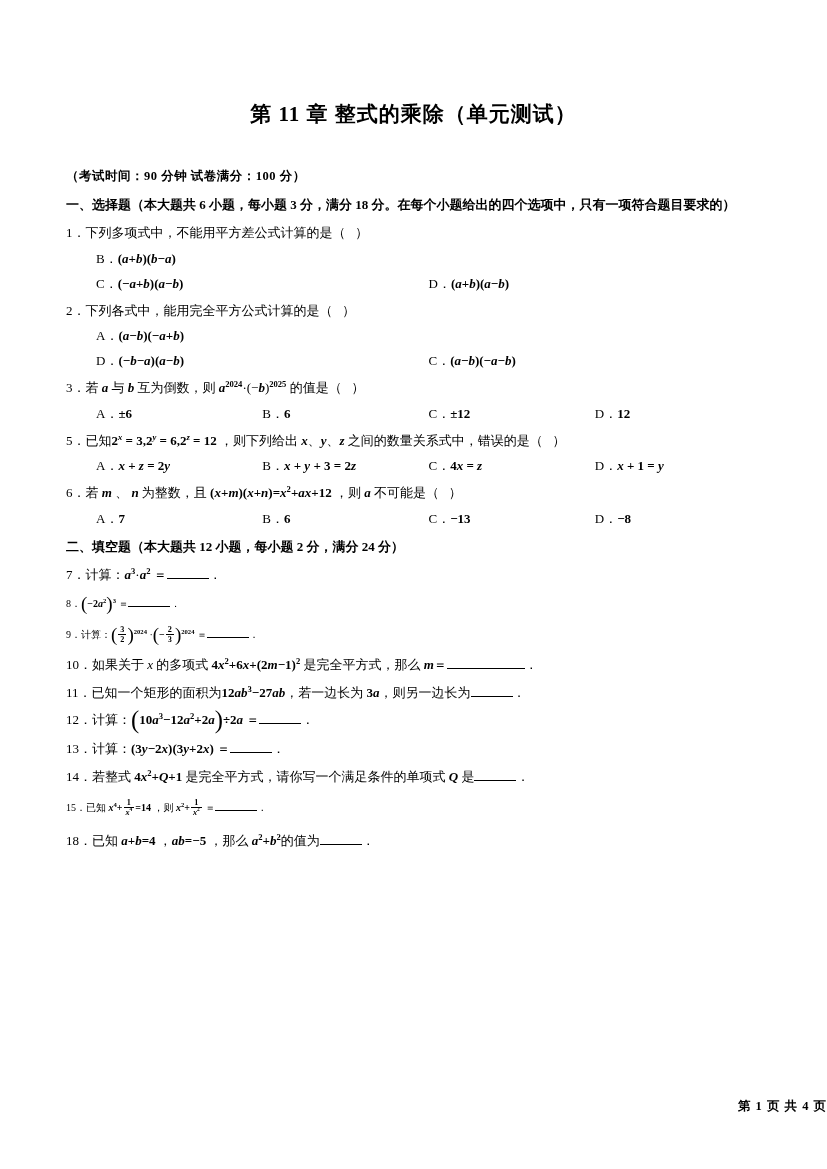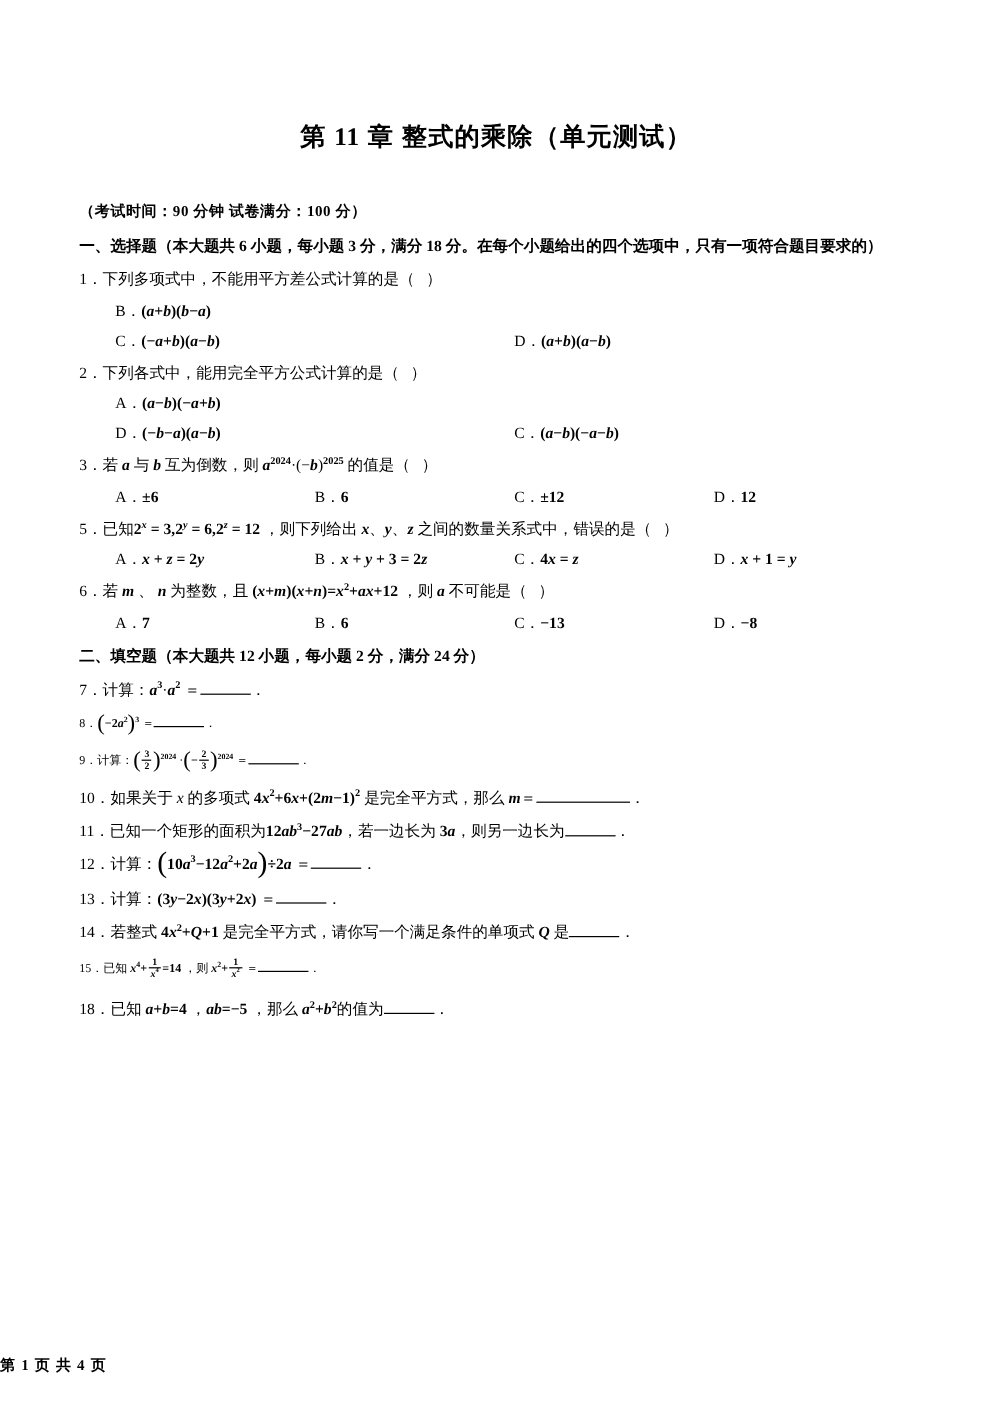--- a/index.html
+++ b/index.html
@@ -122,22 +122,22 @@
     min-width: 42px;
     height: 0.95em;
   }
   .blank-lg {
     min-width: 78px;
   }
   .footer {
     position: absolute;
     left: 0;
     right: 0;
-    bottom: 22px;
-    text-align: left;
+    bottom: 54px;
+    text-align: right;
     font-size: 12.5px;
     font-weight: bold;
     letter-spacing: 1px;
   }
 </style>
 </head>
 <body>
 
 <div class="page">
 

